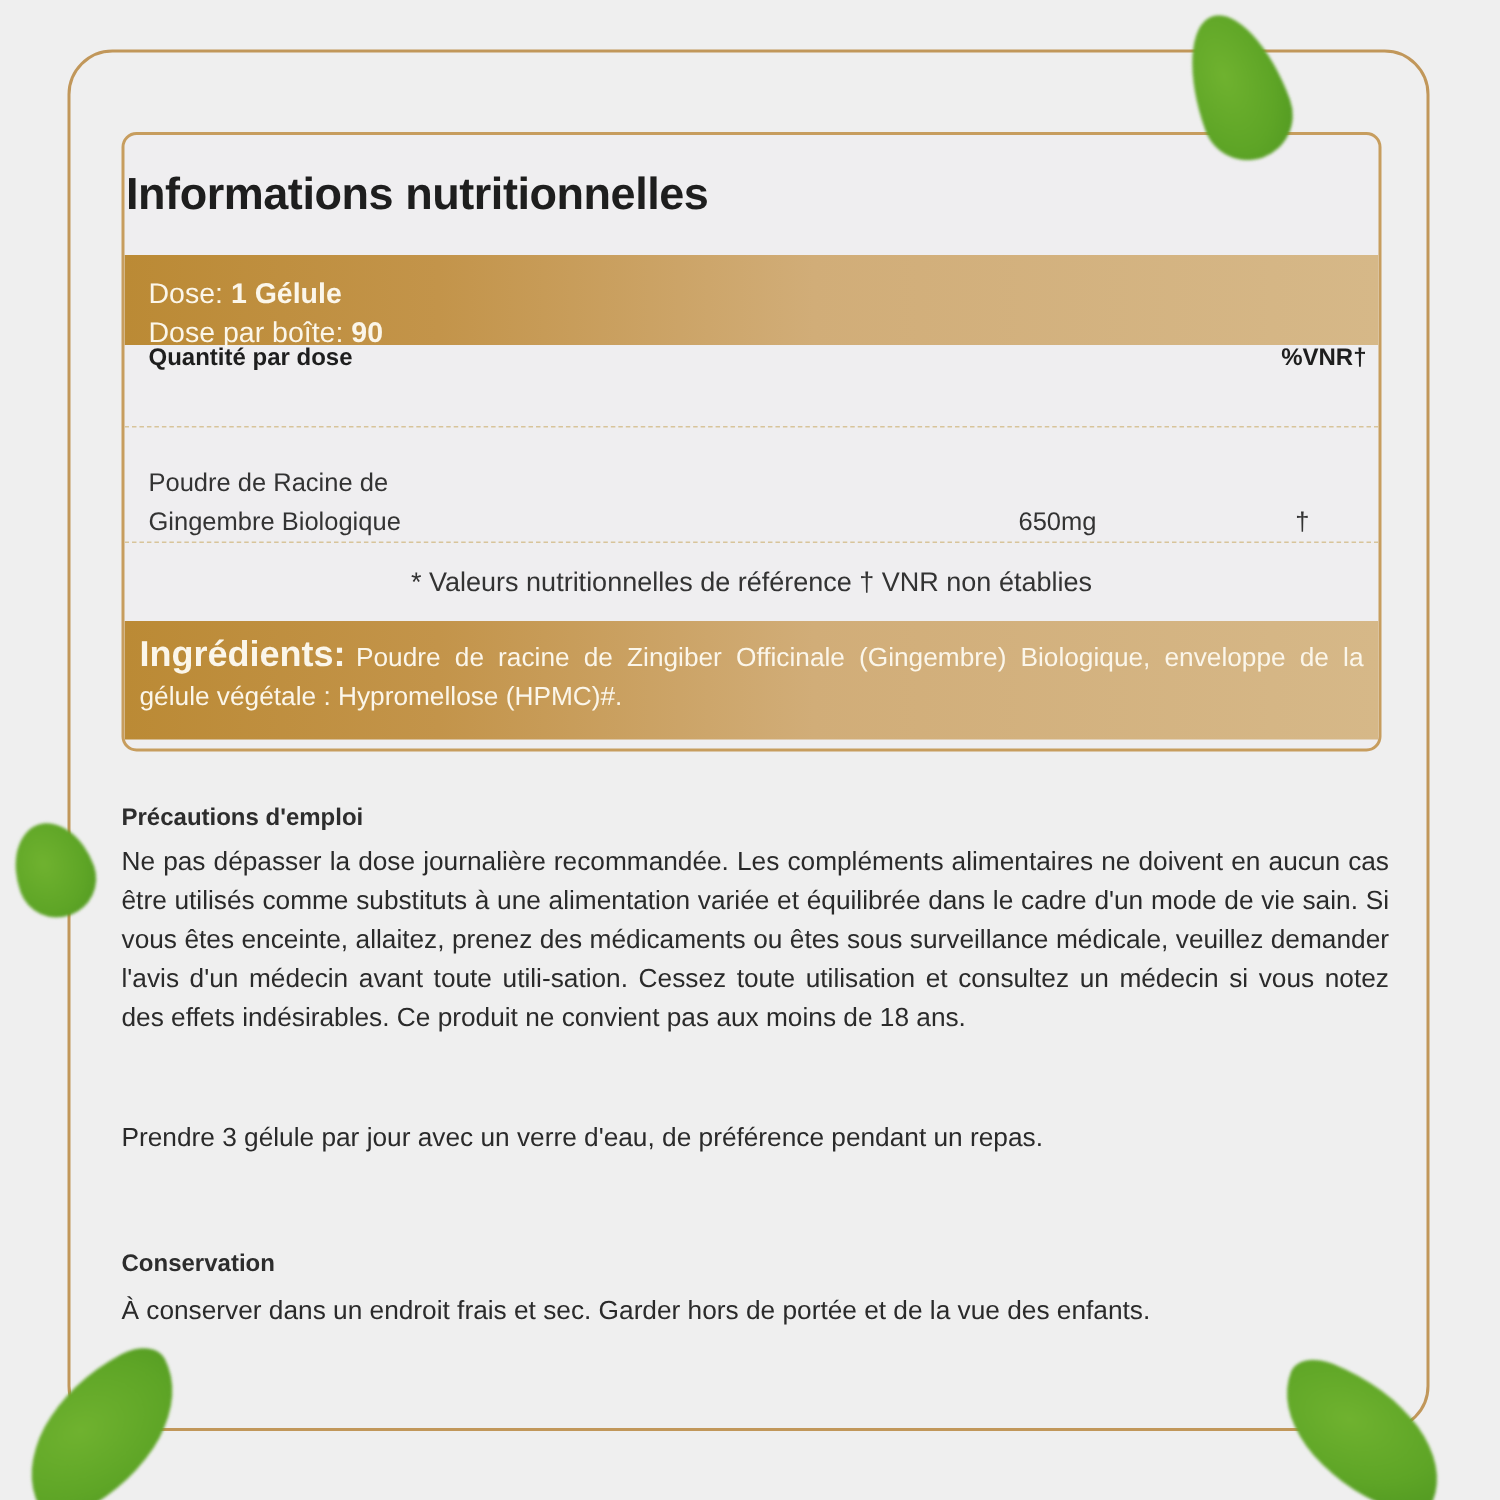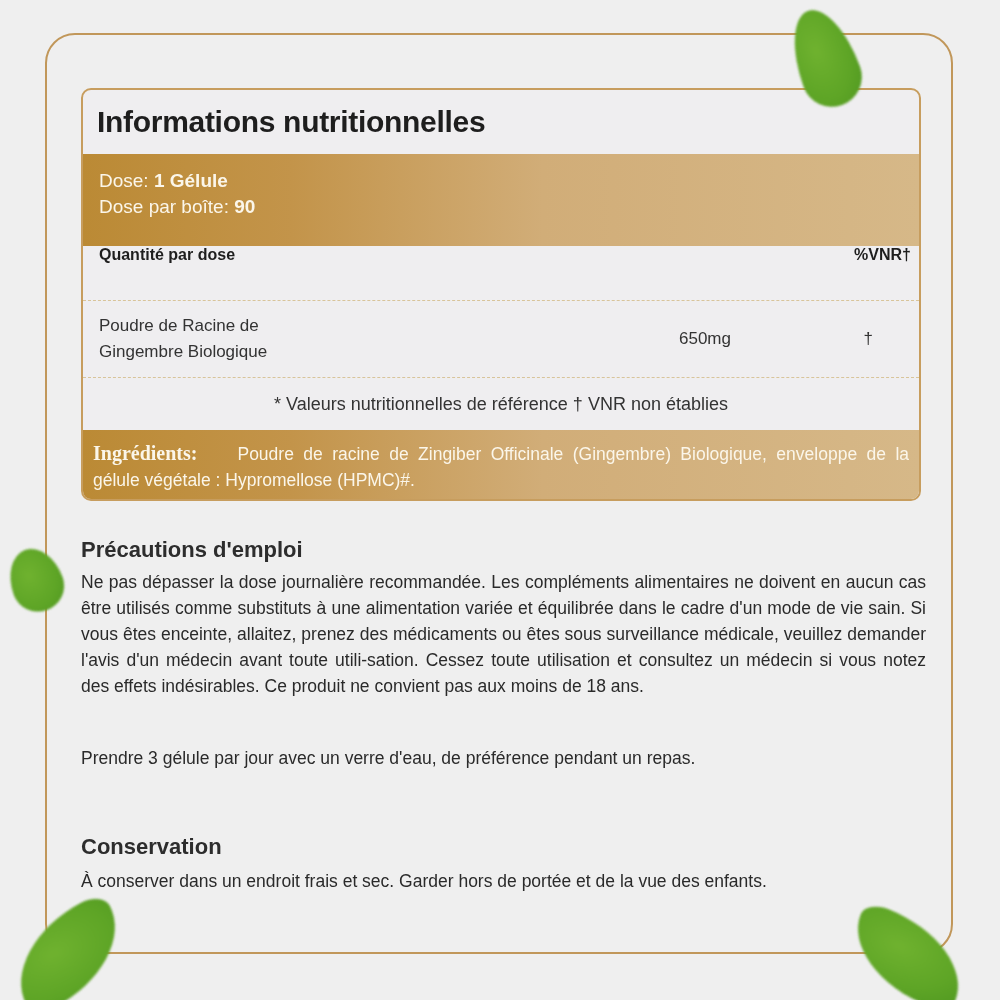--- a/index.html
+++ b/index.html
@@ -23,50 +23,50 @@
       position: absolute;
       left: 81px; top: 88px;
       width: 840px; height: 413px;
       border: 2px solid #c79d5e;
       border-radius: 10px;
       background: #efeef0;
       box-sizing: border-box;
       overflow: hidden;
     }
     .card-title {
-      height: 64px;
-      padding-left: 14px;
+      height: 80px;
+      padding-left: 1px;
       display: flex; align-items: center;
       font-size: 30px; font-weight: bold;
       color: #1e1e1e;
       letter-spacing: -0.3px;
     }
     .band {
       background: linear-gradient(90deg, #bb8a35 0%, #c3944a 25%, #d1ad78 55%, #d6b888 100%);
       color: #fbf6ea;
     }
     .dose-band {
-      height: 92px;
+      height: 60px;
       padding: 14px 16px 4px;
       box-sizing: border-box;
       font-size: 19px;
       line-height: 26px;
     }
     .dose-band b { font-weight: bold; }
     .table-head {
       height: 54px;
       display: flex; align-items: flex-start; justify-content: space-between;
       padding: 0 8px 0 16px;
       font-weight: bold; font-size: 16px;
       color: #1e1e1e;
       border-bottom: 1px dashed #d8c49a;
     }
     .table-row {
       height: 76px;
-      display: flex; align-items: center;
+      display: flex; align-items: flex-end;
       padding: 0 16px;
       font-size: 17px; line-height: 26px;
       color: #333;
       border-bottom: 1px dashed #d8c49a;
     }
     .table-row .name { width: 580px; }
     .table-row .amount { width: 115px; text-align: left; }
     .table-row .vnr { flex: 1; text-align: right; padding-right: 30px; }
     .footnote {
       height: 52px;
@@ -74,28 +74,28 @@
       font-size: 18px; color: #333;
     }
     .ingredients-band {
       height: 79px;
       padding: 10px 10px 0 10px;
       box-sizing: border-box;
       font-size: 17.5px; line-height: 26px;
       text-align: justify;
       text-align-last: left;
     }
-    .ingredients-band .label { font-weight: bold; font-size: 20px; margin-right: 40px; font-family: Liberation Serif, serif; }
+    .ingredients-band .label { font-weight: bold; font-size: 24px; margin-right: 7px; }
     .section {
       position: absolute;
       left: 81px; width: 845px;
     }
     .section h2 {
       margin: 0;
-      font-size: 22px; font-weight: bold;
+      font-size: 16px; font-weight: bold;
       color: #2d2d2d;
     }
     .section p {
       margin: 0;
       font-size: 17.5px;
       line-height: 26px;
       color: #2a2a2a;
       text-align: justify;
     }
     .sec-precautions { top: 537px; }

